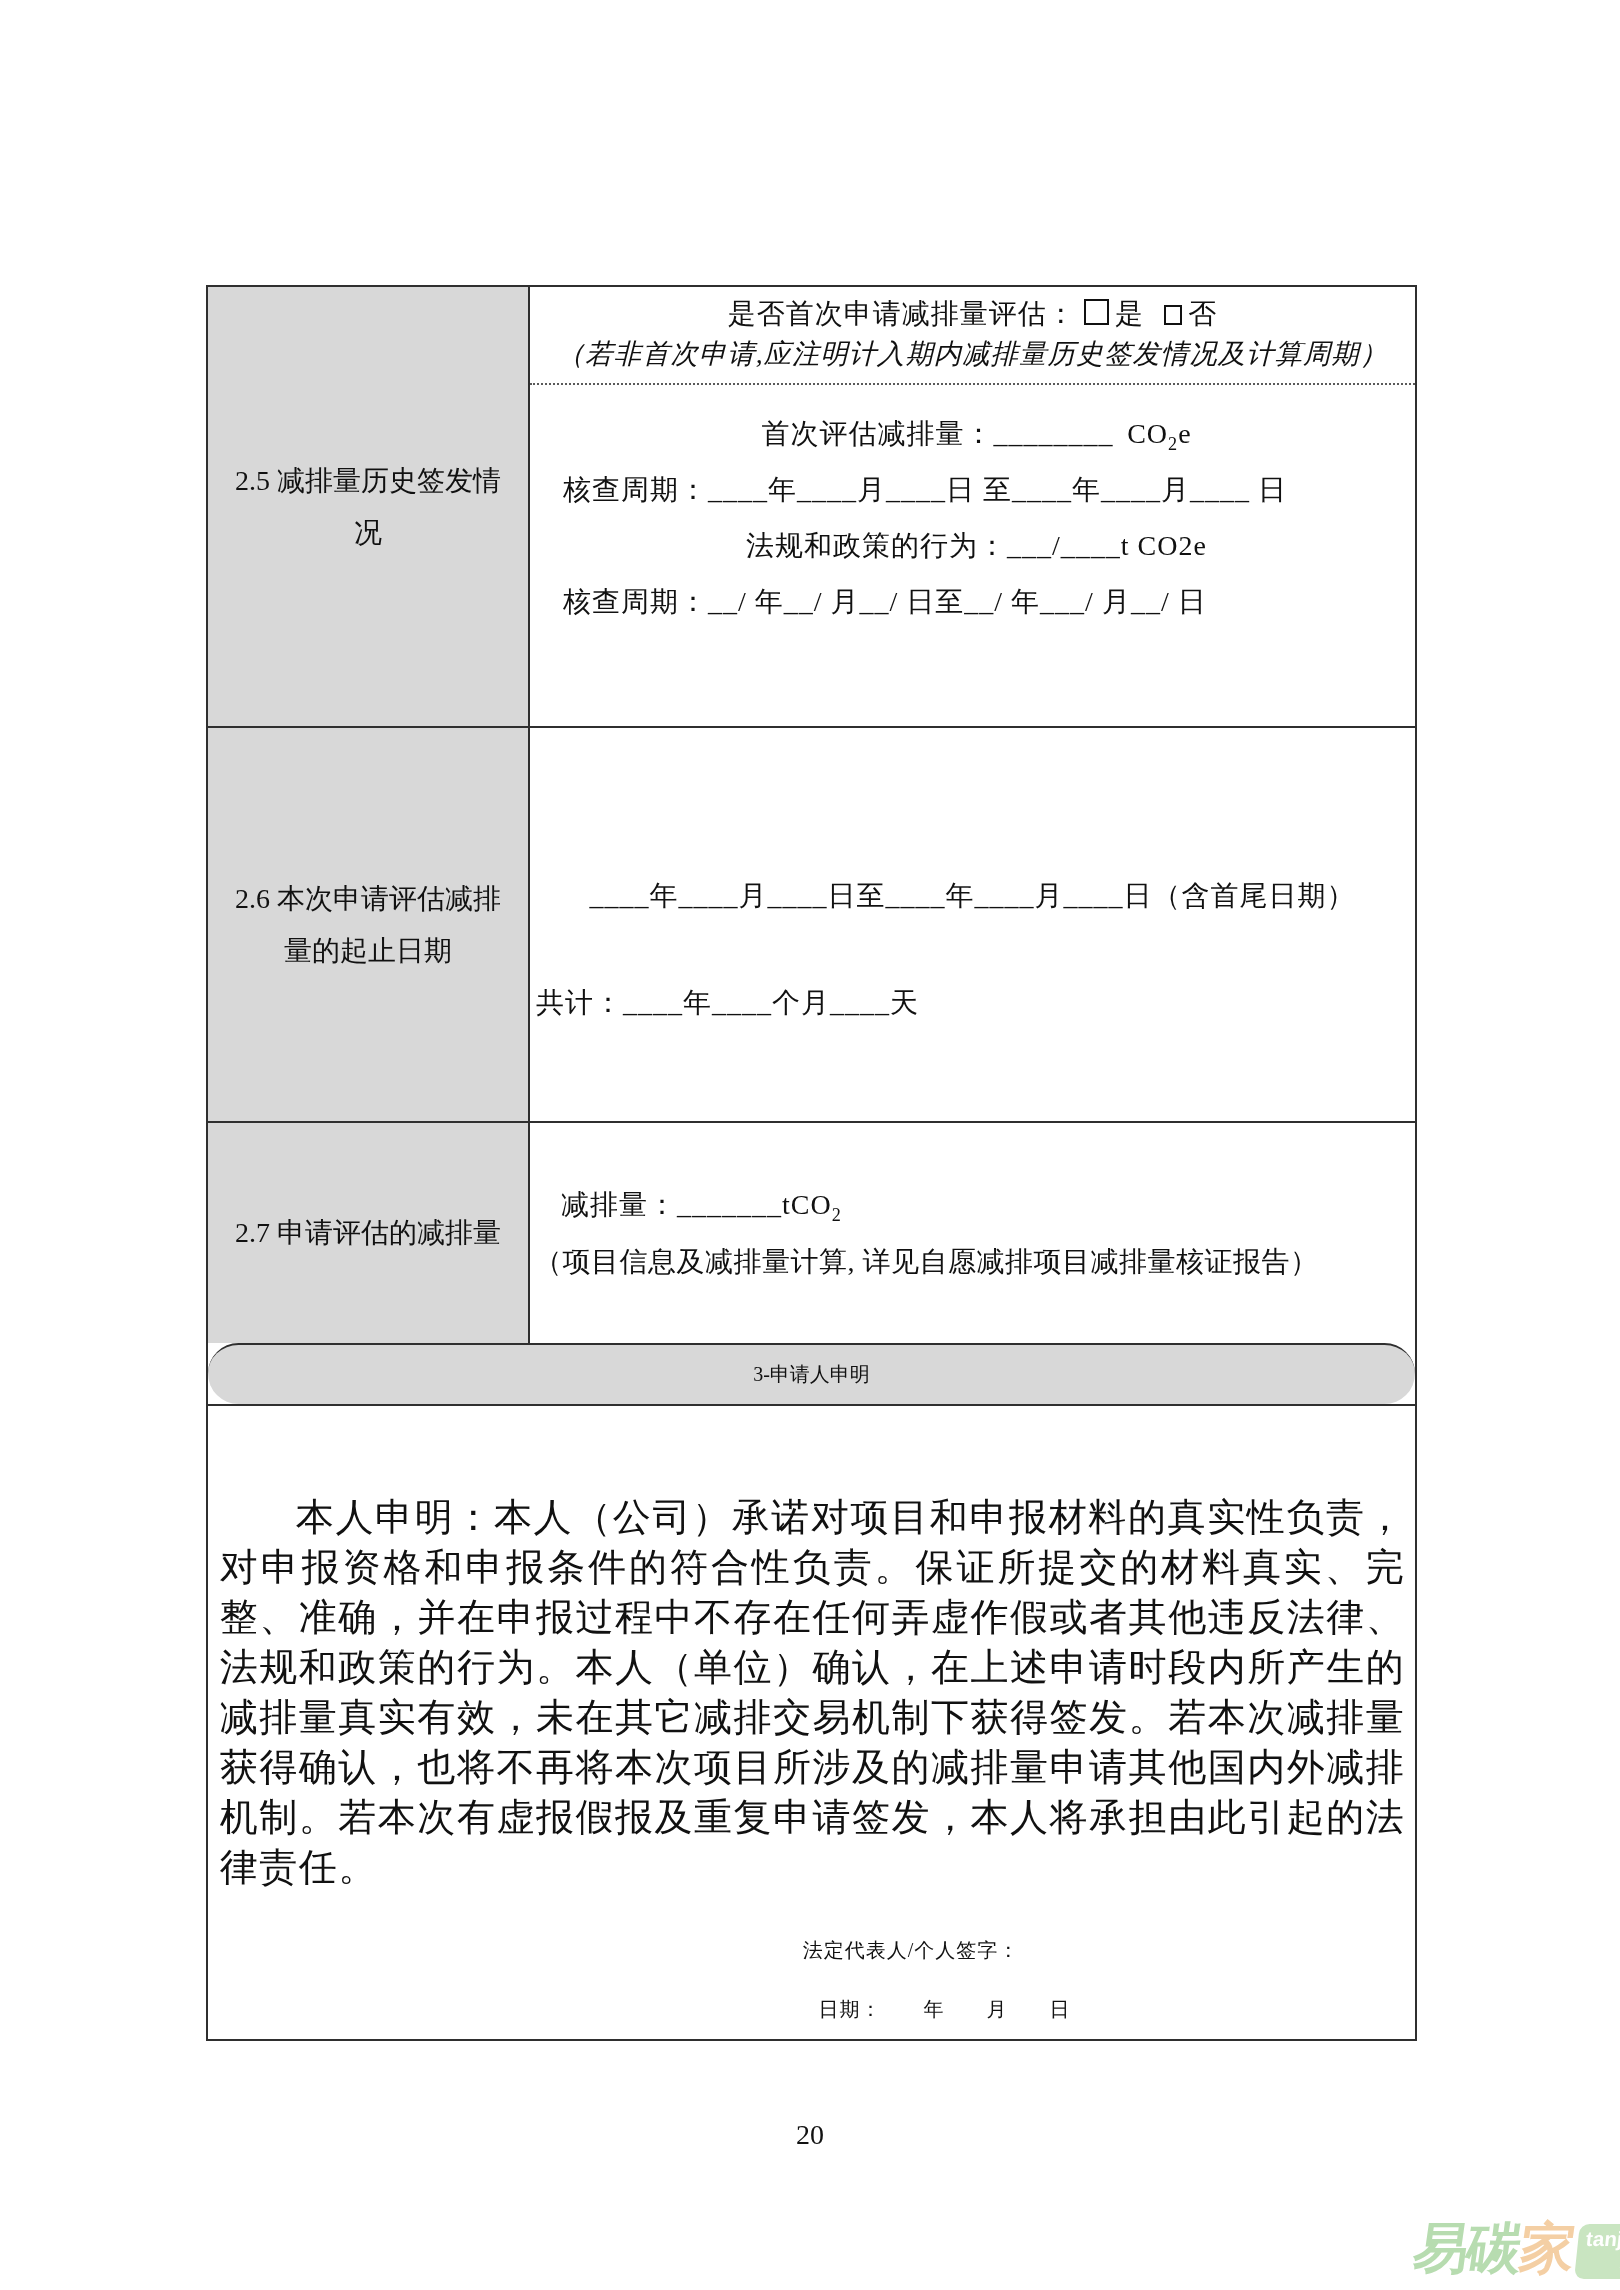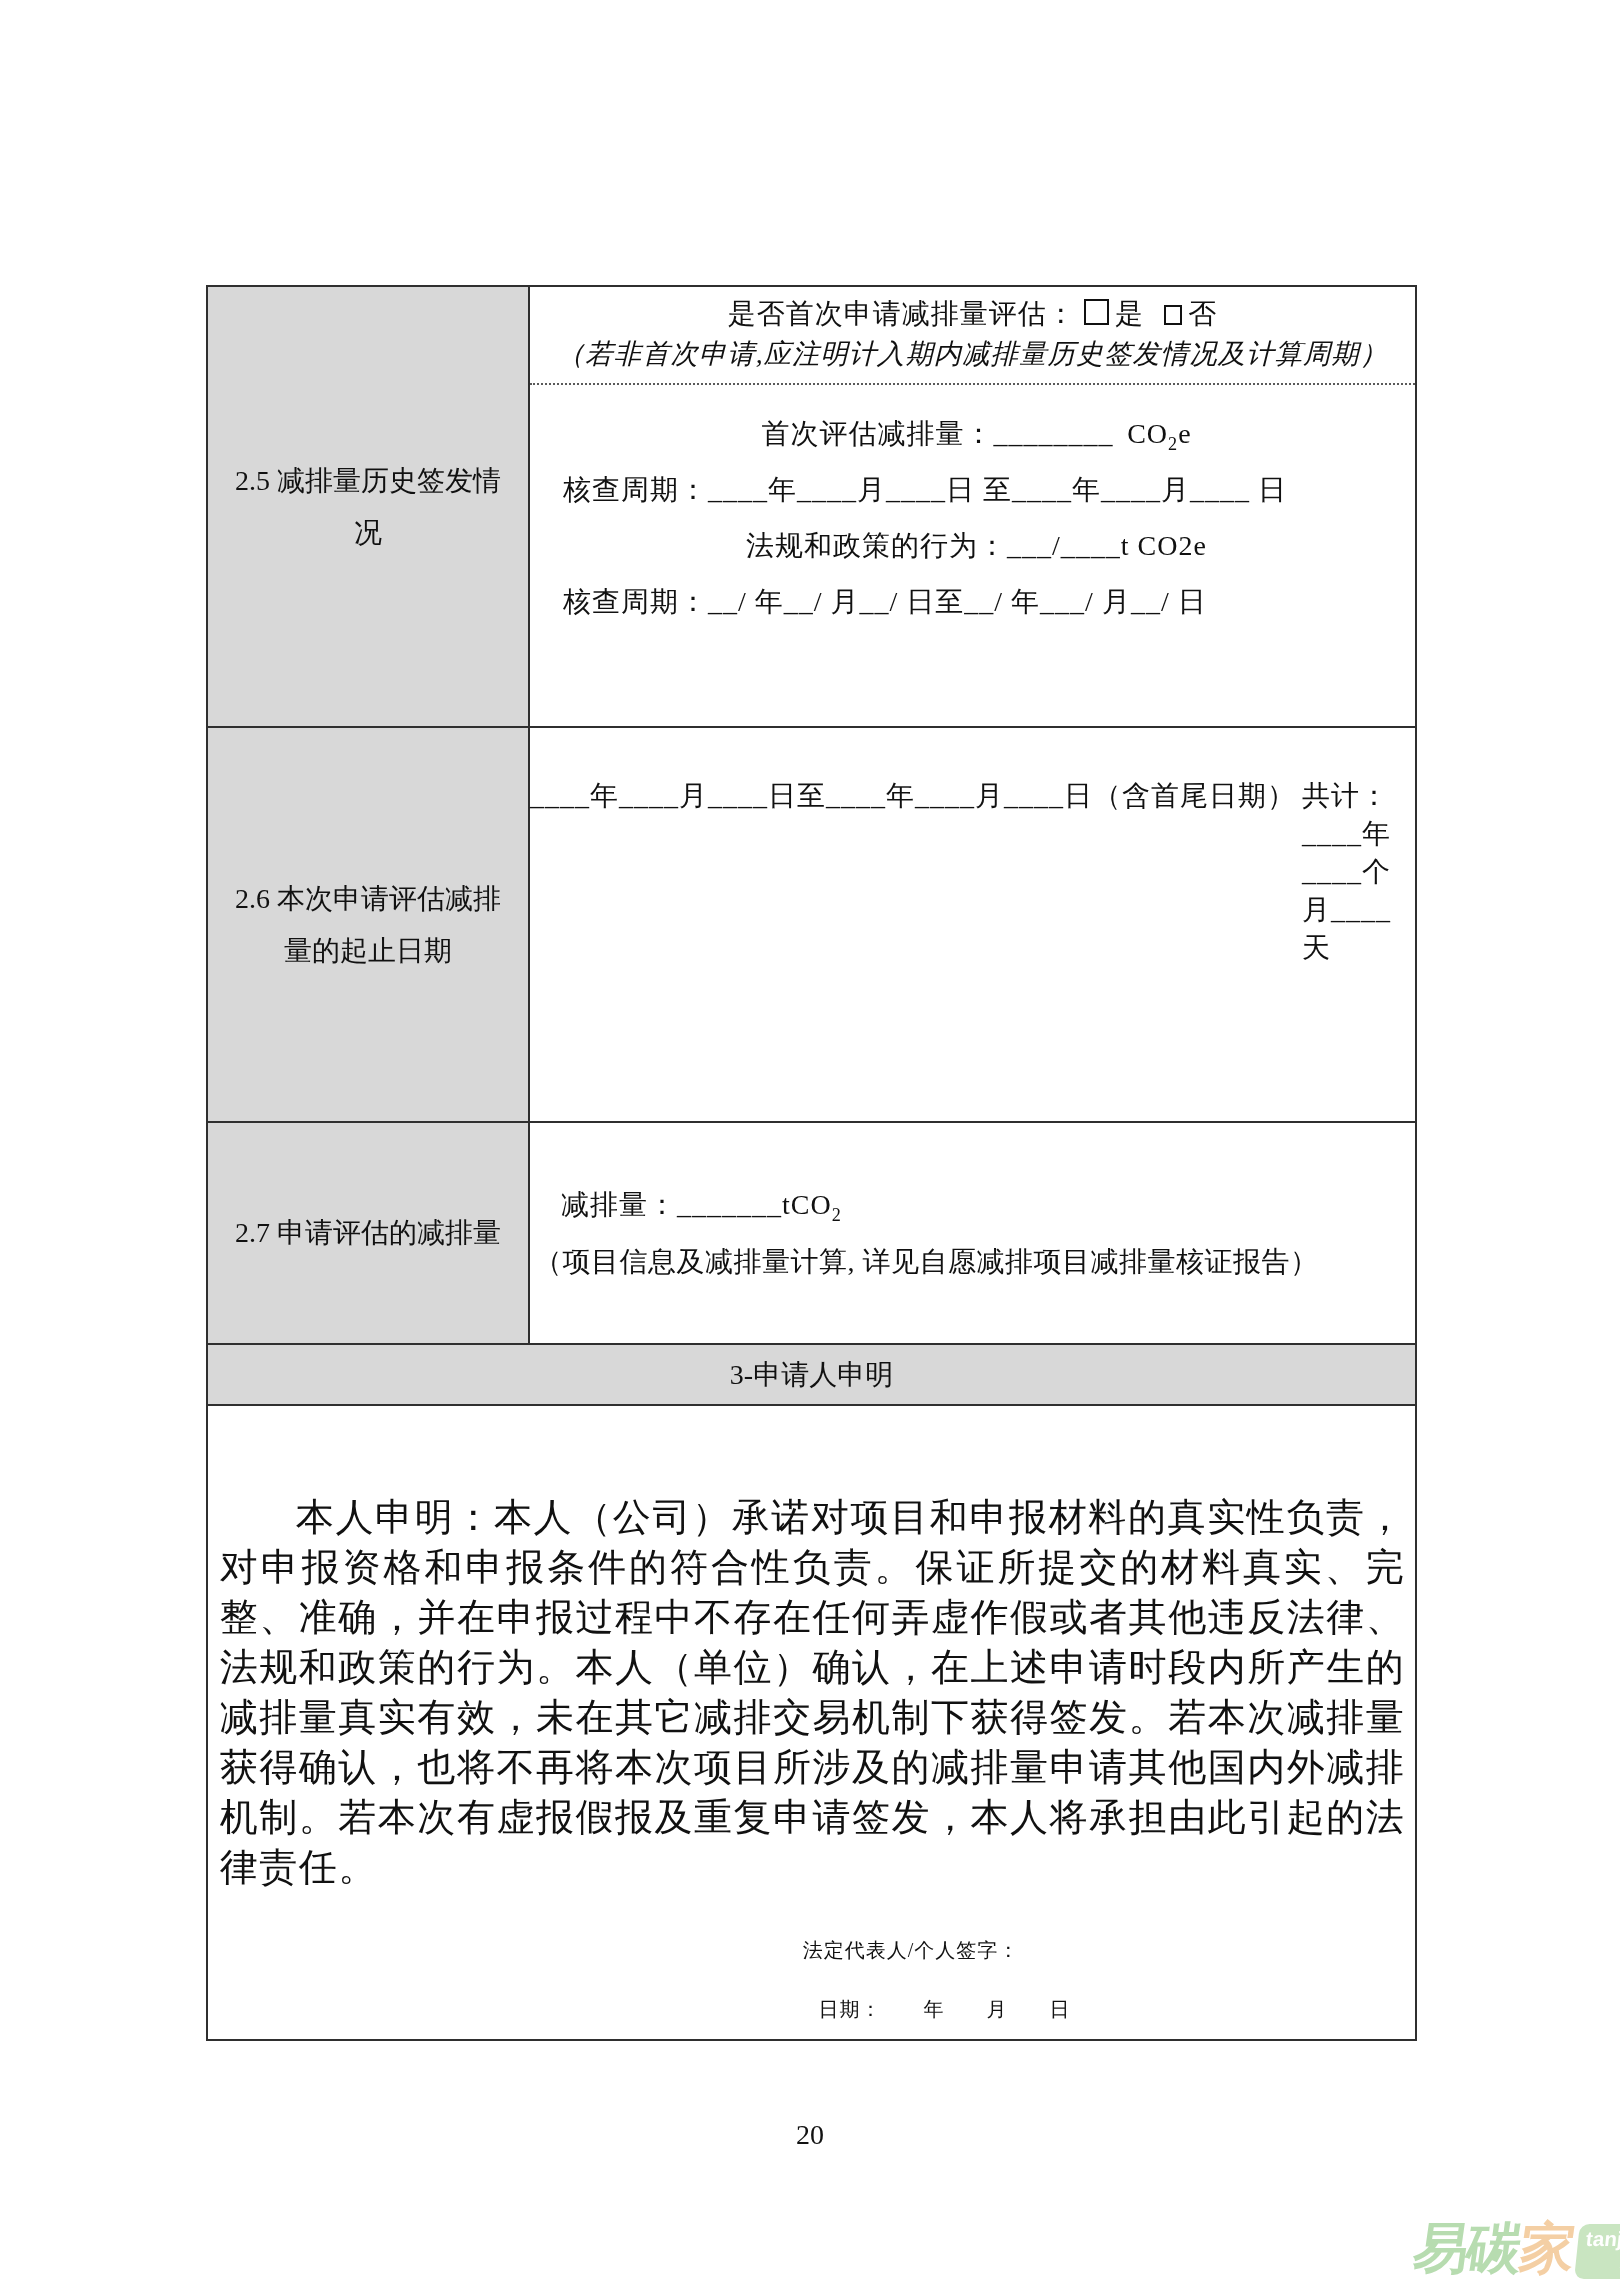--- a/index.html
+++ b/index.html
@@ -39,21 +39,21 @@
     text-align: center;
     font-size: 28px;
     line-height: 1.85;
     padding: 0 13.7px;
   }
   .cell-content { flex: 1; font-size: 28px; }
 
   .row-25 { height: 450px; }
   .row-26 { height: 404px; }
   .row-27 { height: 228px; }
-  .row-band { height: 62px; background: #d8d8d8; display:flex; align-items:center; justify-content:center; font-size: 28px; }
+  .row-band { height: 62px; background: #d8d8d8; display:flex; align-items:center; justify-content:center; font-size: 20px; border-radius: 31px; }
   .row-decl { flex: 1; }
 
   
   .r25-top {
     border-bottom: 2px dotted #5a5a5a;
     padding: 5.9px 7.8px 7.8px 7.8px;
   }
   .q-line { height: 41px; line-height: 41px; text-align: center; letter-spacing: 1px; }
   .cb { display: inline-block; border: 2.9px solid #111; vertical-align: -2px; }
   .cb-lg { width: 25.5px; height: 25.5px; margin: 0 5.9px 0 7.8px; }
@@ -66,22 +66,22 @@
   }
   .r25-body { padding-top: 21.6px; }
   .r25-line { height: 56px; line-height: 56px; letter-spacing: 1px; white-space: nowrap; }
   .r25-line.center { text-align: center; padding-left: 8px; }
   .r25-line.left { padding-left: 33px; text-align: left; }
   .unit-gap { display:inline-block; width: 13.7px; }
   sub { font-size: 0.65em; }
 
   
   .r26-content {
-    display: flex; justify-content: center;
-    padding-top: 49px; height: 100%;
+    display: flex; flex-direction: column; justify-content: center;
+    padding-top: 49px; height: 100%; gap: 24px;
   }
   .r26-period { text-align: center; letter-spacing: 1px; margin-bottom: 45px; white-space: nowrap; }
   .r26-total { text-align: left; padding-left: 5.9px; letter-spacing: 1px; }
 
   
   .r27-content {
     display: flex; flex-direction: column; justify-content: center;
     height: 100%;
   }
   .r27-amount { padding-left: 31px; margin-bottom: 17.6px; letter-spacing: 1px; }

